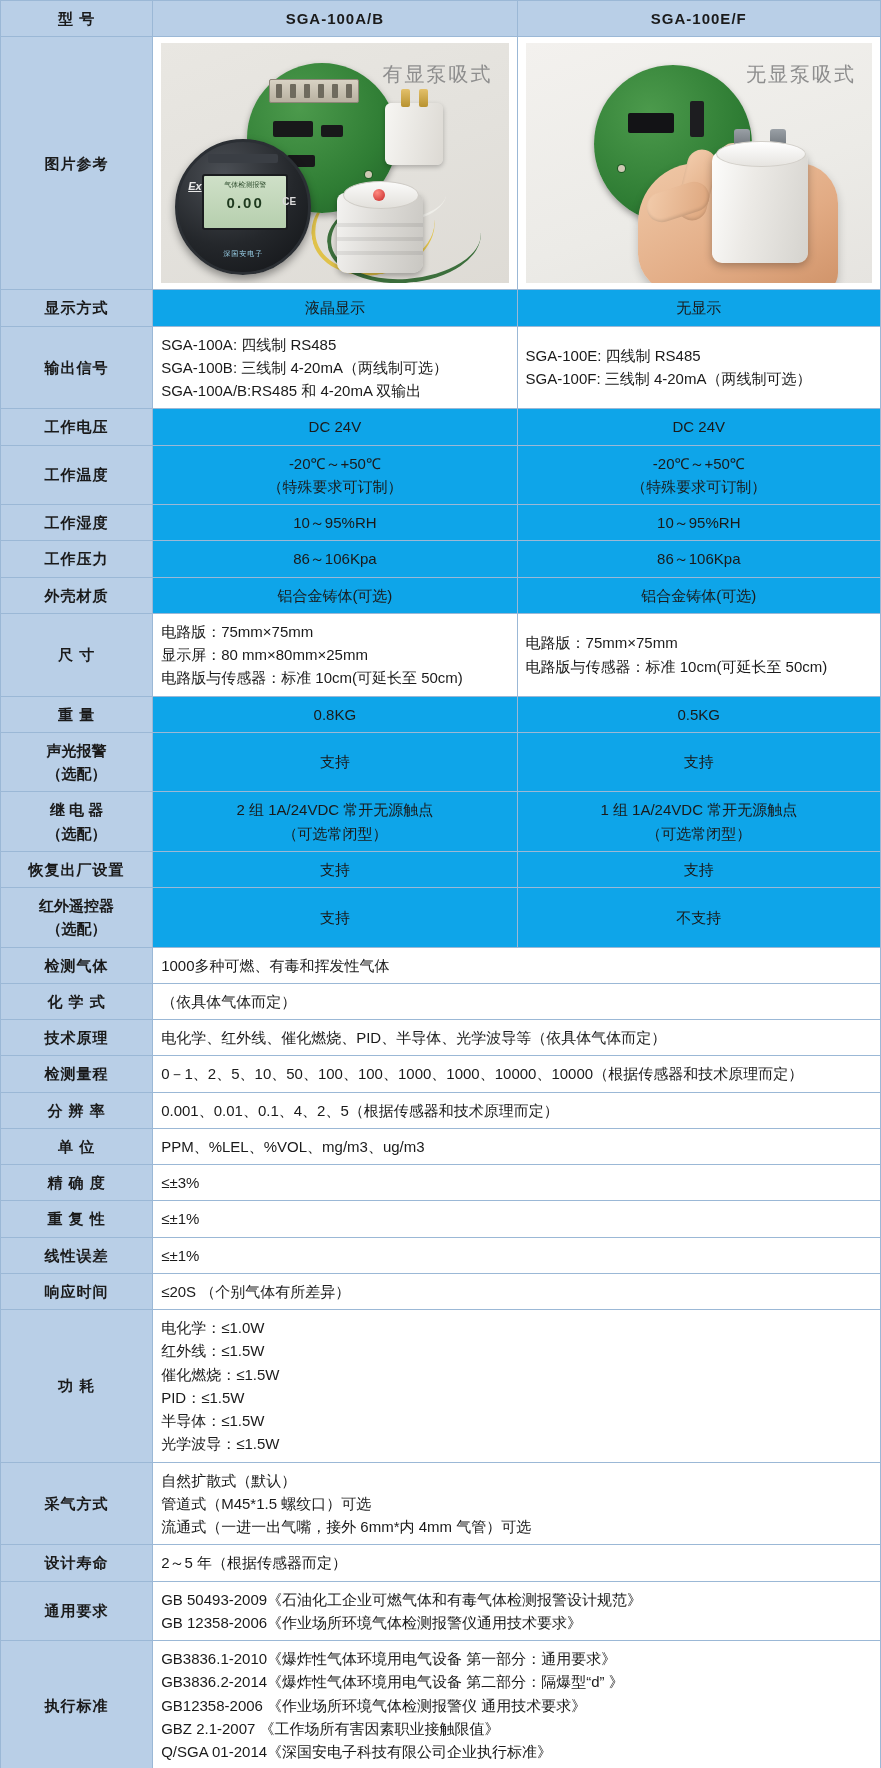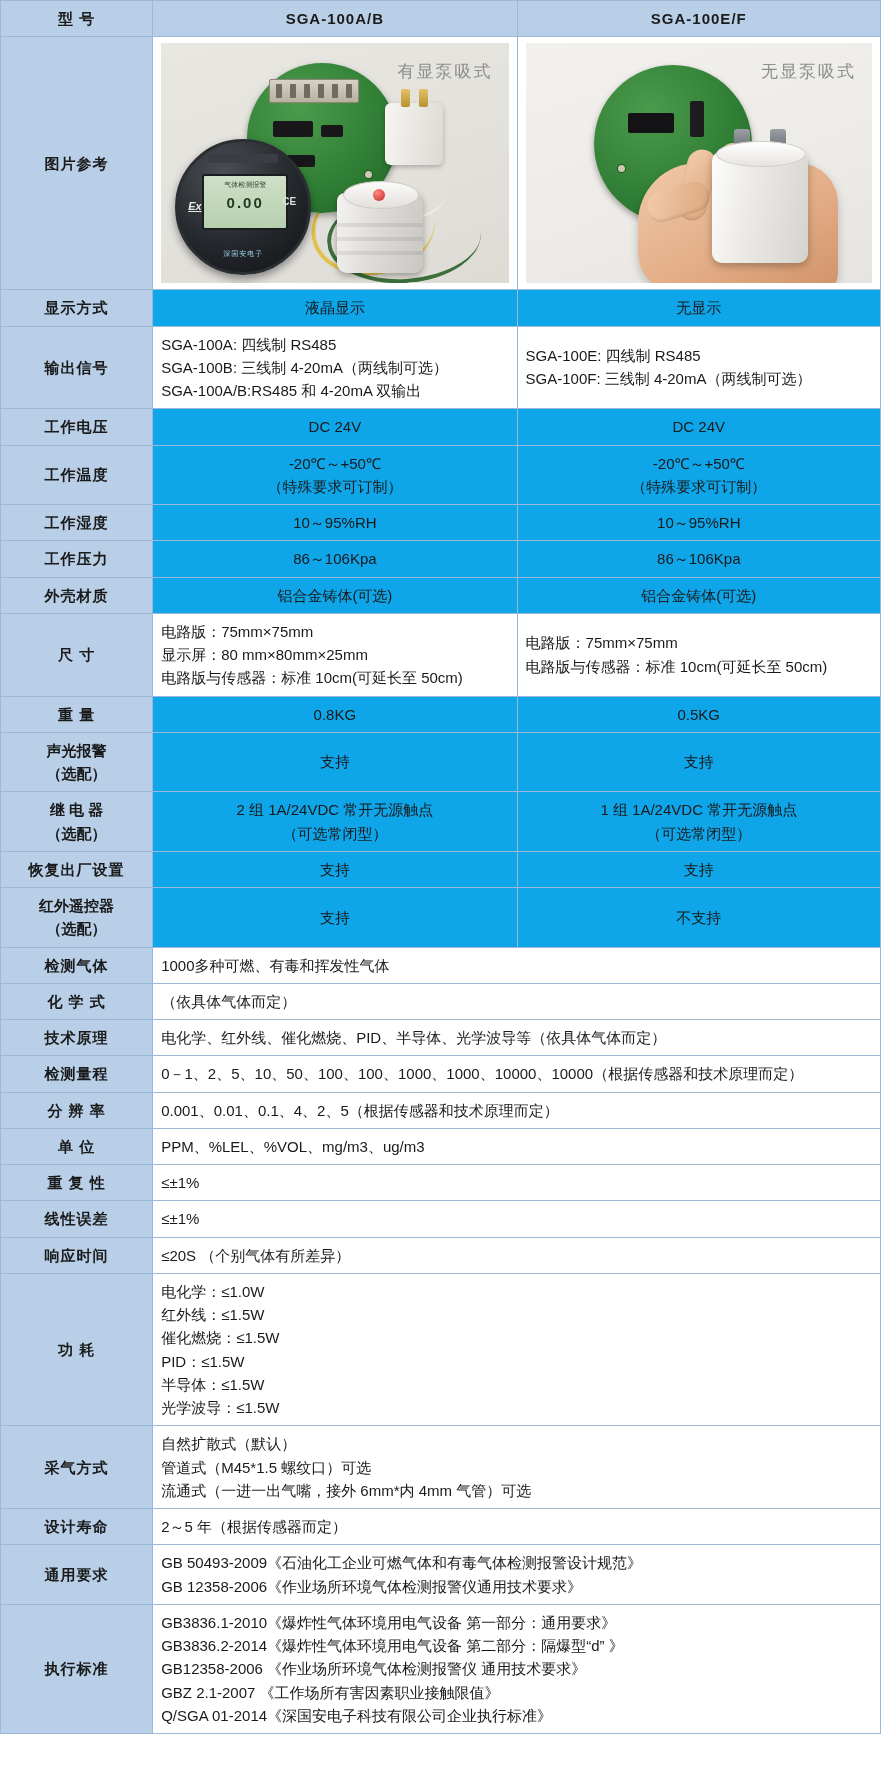--- a/index.html
+++ b/index.html
@@ -76,21 +76,21 @@
     height: 240px;
     overflow: hidden;
   }
   .ph.a { background: linear-gradient(160deg,#e9e7e2 0%, #e3e1dc 55%, #dedbd5 100%); }
   .ph.b { background: linear-gradient(160deg,#f3f1ee 0%, #ecebe7 60%, #e6e4e0 100%); }
   .ph .cap {
     position: absolute;
     right: 16px;
     top: 16px;
     color: #8e8e8e;
-    font-size: 17px;
+    font-size: 20px;
     letter-spacing: 2px;
     z-index: 30;
   }
   
   .pcb {
     position: absolute;
     border-radius: 50%;
     background: radial-gradient(circle at 35% 30%, #4c9a4c 0%, #2f7d34 60%, #1f5e26 100%);
     box-shadow: 0 3px 6px rgba(0,0,0,.35);
   }
@@ -152,21 +152,21 @@
   }
   .meter .screen .big {
     text-align: center;
     font-size: 15px;
     color: #1f3a1f;
     font-weight: bold;
     letter-spacing: 2px;
   }
   .meter .ex {
     position: absolute;
-    left: 10px; top: 56px;
+    left: 10px; top: 36px;
     font-size: 11px;
     color: #e8e8e8;
     font-weight: bold;
     font-style: italic;
     text-decoration: underline;
   }
   .meter .ce {
     position: absolute;
     right: 12px; top: 52px;
     font-size: 10px;
@@ -551,20 +551,24 @@
   <tr>
     <td class="label">分 辨 率</td>
     <td class="val-left" colspan="2">0.001、0.01、0.1、4、2、5（根据传感器和技术原理而定）</td>
   </tr>
 
   <tr>
     <td class="label">单    位</td>
     <td class="val-left" colspan="2">PPM、%LEL、%VOL、mg/m3、ug/m3</td>
   </tr>
 
+  <tr>
+    <td class="label">精 确 度</td>
+    <td class="val-left" colspan="2">≤±3%</td>
+  </tr>
 
   <tr>
     <td class="label">重 复 性</td>
     <td class="val-left" colspan="2">≤±1%</td>
   </tr>
 
   <tr>
     <td class="label">线性误差</td>
     <td class="val-left" colspan="2">≤±1%</td>
   </tr>

